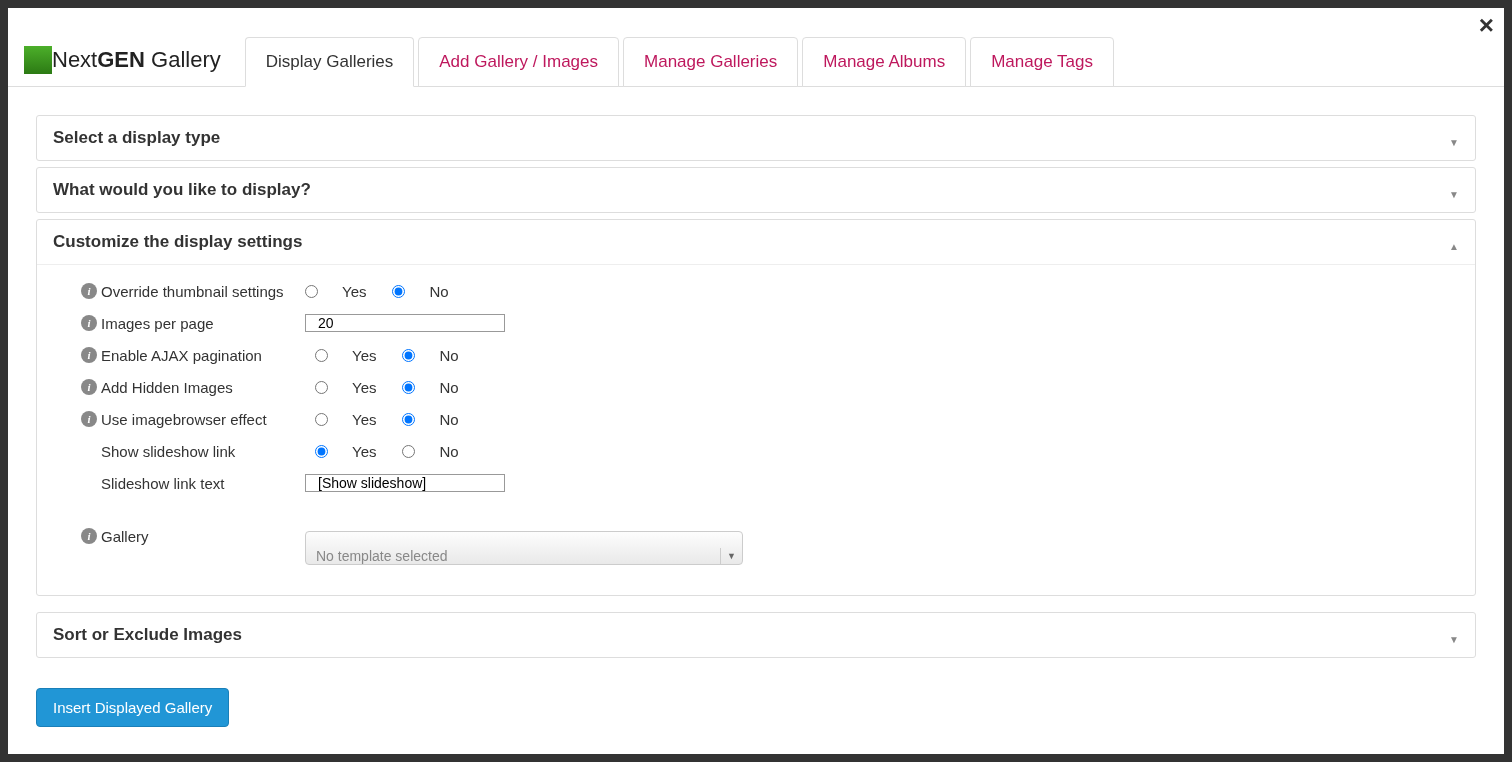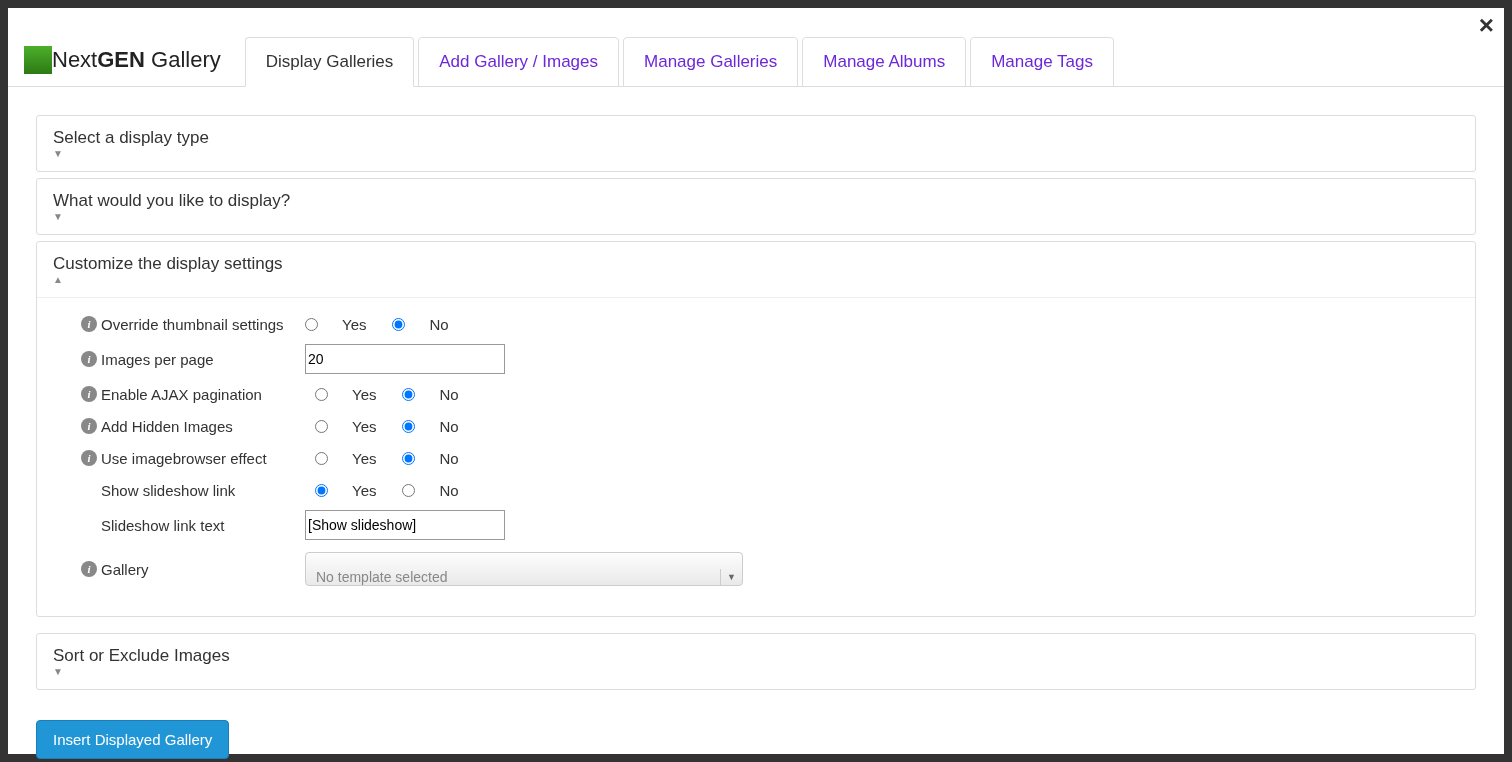--- a/index.html
+++ b/index.html
@@ -52,48 +52,47 @@
   .tabs {
     display: flex;
     gap: 4px;
     margin-left: 14px;
   }
   .tab {
     padding: 14px 20px;
     border: 1px solid #ddd;
     border-radius: 4px 4px 0 0;
     background: #fff;
-    color: #6d28d9;
+    color: #be185d;
     font-size: 17px;
     cursor: pointer;
     position: relative;
     top: 1px;
   }
   .tab.active {
     color: #333;
     border-bottom-color: #fff;
   }
   .content {
     padding: 28px 28px 20px 28px;
   }
   .accordion {
     border: 1px solid #ddd;
     border-radius: 3px;
     margin-bottom: 6px;
     background: #fff;
   }
   .acc-header {
     padding: 12px 16px;
-    font-weight: 400;
+    font-weight: 700;
     font-size: 17px;
     display: flex;
     justify-content: space-between;
-    align-items: flex-start;
-    cursor: pointer;
-    flex-direction: column;
+    align-items: flex-end;
+    cursor: pointer;
   }
   .caret {
     font-size: 10px;
     color: #888;
   }
   .acc-body {
     padding: 14px 16px 22px 44px;
     border-top: 1px solid #eee;
   }
   .row {
@@ -132,37 +131,38 @@
   }
   .radio-opt {
     display: flex;
     align-items: center;
     gap: 24px;
     font-size: 15px;
   }
   .radio-opt input { margin: 0; }
   .text-input {
     width: 200px;
-    height: 30px;
+    height: 18px;
     border: 1px solid #999;
-    padding: 2px 2px;
+    padding: 2px 12px;
     font-size: 14px;
   }
   .template-select {
     width: 438px;
     height: 34px;
     border: 1px solid #ccc;
     border-radius: 4px;
     background: linear-gradient(to bottom, #fdfdfd, #e9e9e9);
     display: flex;
     align-items: center;
     justify-content: space-between;
     padding: 16px 0 0 10px;
     color: #888;
     cursor: pointer;
+    margin-top: 24px;
   }
   .template-select .dd-btn {
     width: 22px;
     height: 100%;
     border-left: 1px solid #ccc;
     display: flex;
     align-items: center;
     justify-content: center;
     font-size: 9px;
     color: #666;

